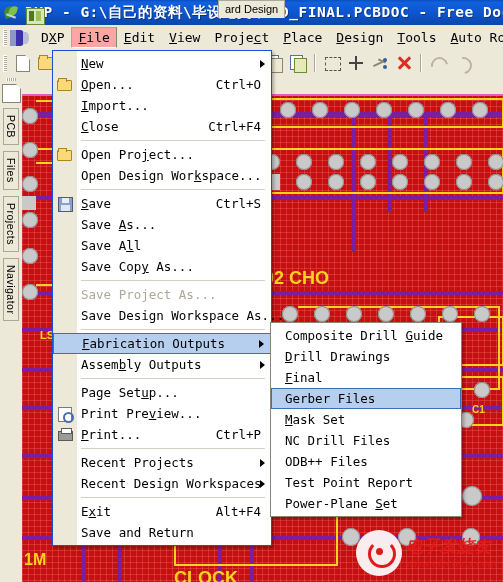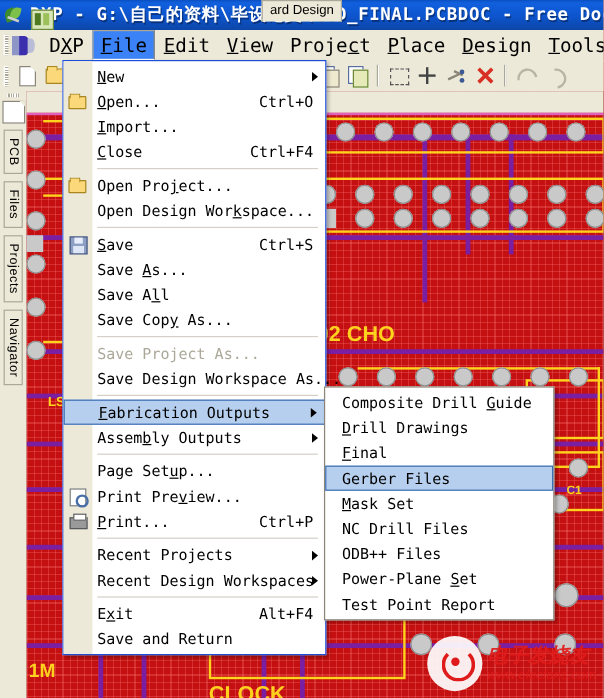--- a/index.html
+++ b/index.html
@@ -39,27 +39,27 @@
   .grip{width:3px;height:17px;margin-left:3px;margin-right:3px;flex:none;
     background:repeating-linear-gradient(to bottom,#ffffff 0 1px,#aca899 1px 2px);
     border-left:1px solid #fff;}
   .dxp-logo{width:20px;height:18px;flex:none;margin-right:4px;position:relative;}
   .dxp-logo .sq1{position:absolute;left:0;top:1px;width:8px;height:16px;background:#8e96c8;}
   .dxp-logo .sq2{position:absolute;left:6px;top:1px;width:9px;height:16px;background:#3b2fae;
     border-radius:0 55% 55% 0;}
   .dxp-logo .sq3{position:absolute;left:13px;top:3px;width:6px;height:12px;background:#b9bdd8;
     border-radius:0 55% 55% 0;}
   .mi{
-    font-size:16px;color:#000;padding:2px 7px;white-space:nowrap;
+    font-size:13px;color:#000;padding:2px 7px;white-space:nowrap;
     font-family:"DejaVu Sans Mono","Liberation Mono",monospace;
     letter-spacing:0px;cursor:default;
   }
   .mi u{text-decoration:underline;}
   .mi.open{
-    background:#3b82f6;border:1px solid #aca899;border-bottom:1px solid #ffffff;
+    background:#fca5a5;border:1px solid #aca899;border-bottom:1px solid #ffffff;
     border-right-color:#8a8578;padding:2px 6px;position:relative;z-index:40;
   }
 
   
   .toolbar{
     position:absolute;left:0;top:50px;width:503px;height:26px;background:#ece9d8;
     display:flex;align-items:center;
   }
   .tb-sep{width:1px;height:18px;background:#aca899;margin:0 4px;border-right:1px solid #fff;}
   .tbtn{width:22px;height:22px;flex:none;position:relative;margin:0 1px;}
@@ -530,21 +530,21 @@
         <div class="mrow">
           <span class="lbl"><u>M</u>ask Set</span>
         </div>
         <div class="mrow">
           <span class="lbl">NC Drill Files</span>
         </div>
         <div class="mrow">
           <span class="lbl">ODB++ Files</span>
         </div>
         <div class="mrow">
+          <span class="lbl">Test Point Report</span>
+        </div>
+        <div class="mrow">
           <span class="lbl">Power-Plane <u>S</u>et</span>
         </div>
-        <div class="mrow">
-          <span class="lbl">Test Point Report</span>
-        </div>
       </div>
   </div>
 
 </div>
 
 </body></html>

